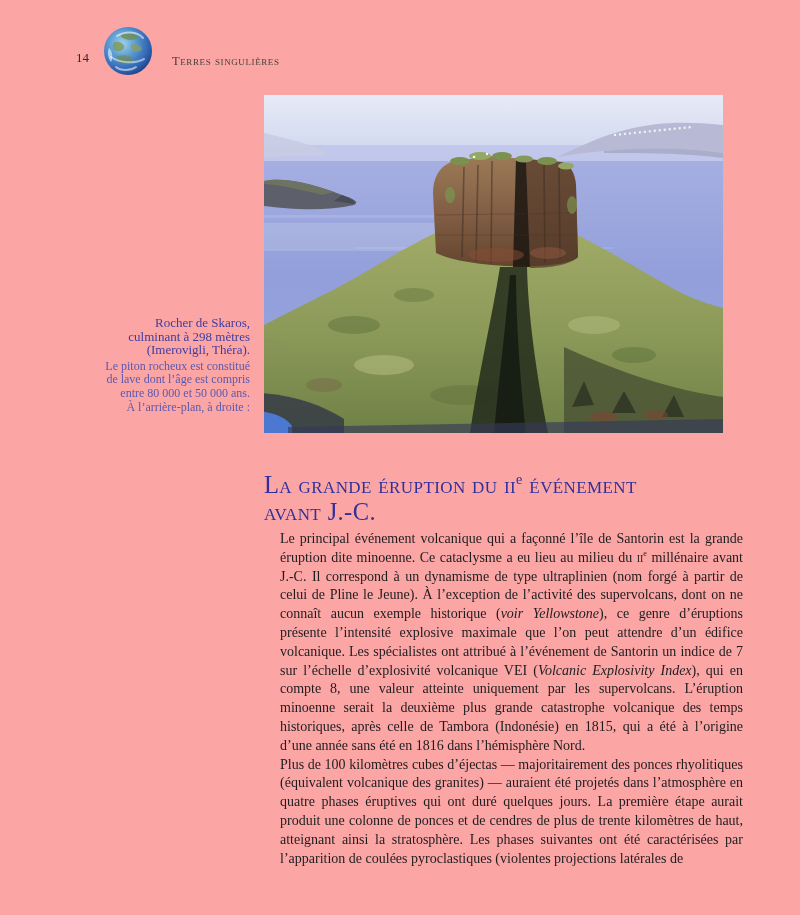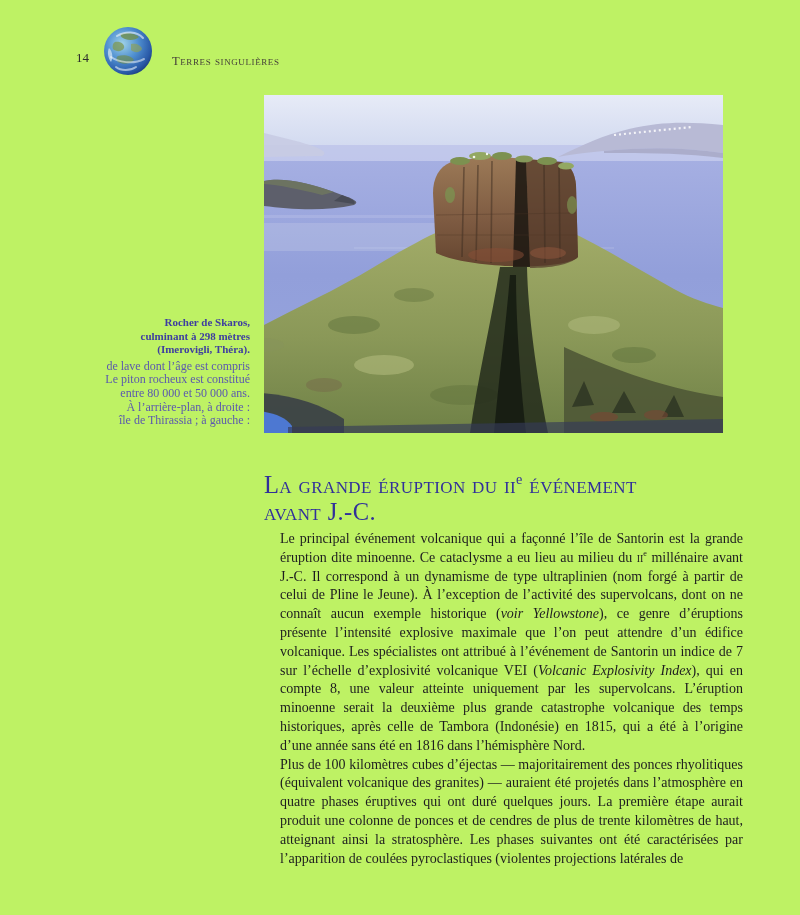--- a/index.html
+++ b/index.html
@@ -1,34 +1,34 @@
 <!DOCTYPE html>
 <html><head>
 <meta charset="utf-8">
 <style>
   html,body{margin:0;padding:0;background:#ffffff;}
   .page{
-    position:relative;width:800px;height:915px;background:#bef264;
+    position:relative;width:800px;height:915px;background:#fca5a5;
     font-family:"Liberation Serif", serif;overflow:hidden;
   }
   
   .page-number{position:absolute;left:76px;top:50px;font-size:13px;color:#2d2d2d;}
   .globe{position:absolute;left:103px;top:26px;width:50px;height:50px;}
   .collection-title{
     position:absolute;left:172px;top:54px;
     font-variant:small-caps;font-size:12.5px;letter-spacing:.6px;color:#474239;
   }
   
   .photo{position:absolute;left:264px;top:95px;width:459px;height:338px;overflow:hidden;}
   
   .caption{
     position:absolute;left:28px;top:316px;width:222px;text-align:right;
     font-size:12px;line-height:13.6px;color:#5b59ae;
   }
-  .caption .bold{font-weight:bold;color:#3e3da0;font-size:11px;}
+  .caption .bold{font-weight:normal;color:#3e3da0;font-size:13px;}
   .caption .gap{height:3px;}
   
   .heading{
     position:absolute;left:264px;top:471px;width:466px;
     color:#31309a;font-variant:small-caps;font-size:24.5px;line-height:27px;
     letter-spacing:.4px;
   }
   
   .body-text{
     position:absolute;left:280px;top:530px;width:463px;
@@ -149,25 +149,24 @@
       <path d="M-4,316 C10,318 22,322 28,331 L28,342 L-4,342 Z" fill="#4d78d2"></path>
       <path d="M24,332 L459,324 L459,338 L24,338 Z" fill="#343a58" opacity=".65"></path>
     </svg>
   </div>
 
   <div class="caption">
     <div class="bold">Rocher de Skaros,</div>
     <div class="bold">culminant à 298 mètres</div>
     <div class="bold">(Imerovigli, Théra).</div>
     <div class="gap"></div>
+    <div class="light">Le piton rocheux est constitué</div>
     <div class="light">de lave dont l’âge est compris</div>
-    <div class="light">Le piton rocheux est constitué</div>
     <div class="light">entre 80 000 et 50 000 ans.</div>
     <div class="light">À l’arrière-plan, à droite :</div>
-    <div class="light">île de Thirassia ; à gauche :</div>
   </div>
 
   <div class="heading">
     <div><span>La grande éruption du </span><span class="seg-sc">ii</span><span class="seg-sup">e</span><span> événement</span></div>
     <div><span>avant J.-C.</span></div>
   </div>
 
   <div class="body-text">
     <p><span>Le principal événement volcanique qui a façonné l’île de Santorin est la grande éruption dite minoenne. Ce cataclysme a eu lieu au milieu du </span><span class="seg-sc">ii</span><span class="seg-sup">e</span><span> millénaire avant J.-C. Il correspond à un dynamisme de type ultraplinien (nom forgé à partir de celui de Pline le Jeune). À l’exception de l’activité des supervolcans, dont on ne connaît aucun exemple historique (</span><span class="seg-italic">voir Yellowstone</span><span>), ce genre d’éruptions présente l’intensité explosive maximale que l’on peut attendre d’un édifice volcanique. Les spécialistes ont attribué à l’événement de Santorin un indice de 7 sur l’échelle d’explosivité volcanique VEI (</span><span class="seg-italic">Volcanic Explosivity Index</span><span>), qui en compte 8, une valeur atteinte uniquement par les supervolcans. L’éruption minoenne serait la deuxième plus grande catastrophe volcanique des temps historiques, après celle de Tambora (Indonésie) en 1815, qui a été à l’origine d’une année sans été en 1816 dans l’hémisphère Nord.</span></p>
     <p><span>Plus de 100 kilomètres cubes d’éjectas — majoritairement des ponces rhyolitiques (équivalent volcanique des granites) — auraient été projetés dans l’atmosphère en quatre phases éruptives qui ont duré quelques jours. La première étape aurait produit une colonne de ponces et de cendres de plus de trente kilomètres de haut, atteignant ainsi la stratosphère. Les phases suivantes ont été caractérisées par l’apparition de coulées pyroclastiques (violentes projections latérales de</span></p>

